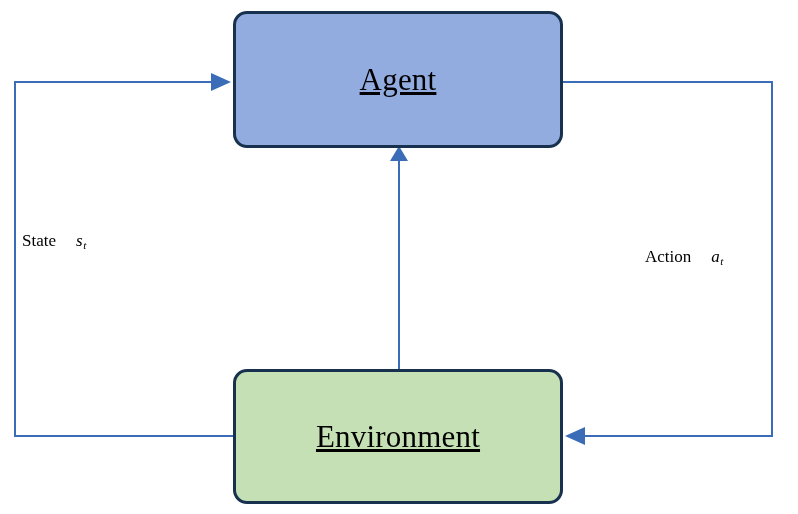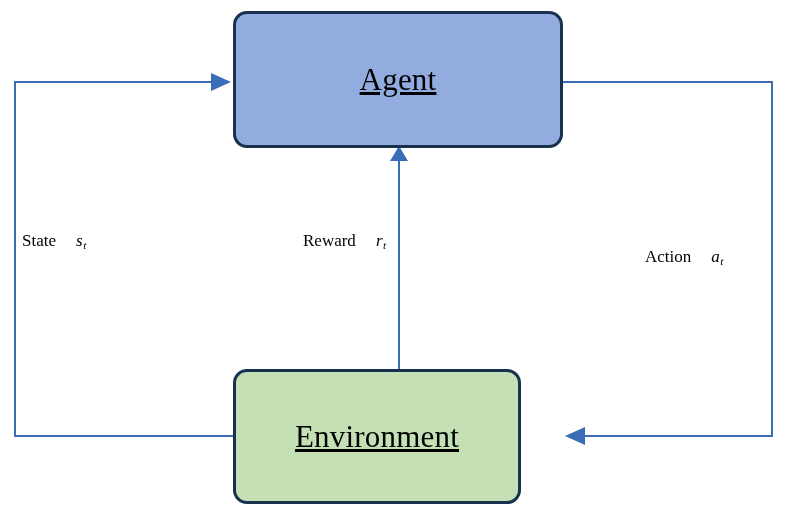--- a/index.html
+++ b/index.html
@@ -44,21 +44,21 @@
   #agent-box {
     left: 233px;
     top: 11px;
     width: 330px;
     height: 137px;
     background: #92ace0;
   }
   #environment-box {
     left: 233px;
     top: 369px;
-    width: 288px;
+    width: 330px;
     height: 135px;
     background: #c5e0b4;
   }
   .edge-label {
     position: absolute;
     font-family: "Liberation Serif", serif;
     font-size: 17px;
     color: #000000;
     white-space: nowrap;
     line-height: 1;
@@ -104,21 +104,18 @@
   </div>
 
   <div id="environment-box" class="node-box">
     <span class="node-label">Environment</span>
   </div>
 
   <div id="state-label" class="edge-label">
     <span class="word">State</span><span class="sym"><span>s</span><sub>t</sub></span>
   </div>
 
-  <div id="reward-label" class="edge-label">
-    <span class="word">Reward</span><span class="sym"><span>r</span><sub>t</sub></span>
-  </div>
 
   <div id="action-label" class="edge-label">
     <span class="word">Action</span><span class="sym"><span>a</span><sub>t</sub></span>
   </div>
 
 </div>
 
 </body></html>

